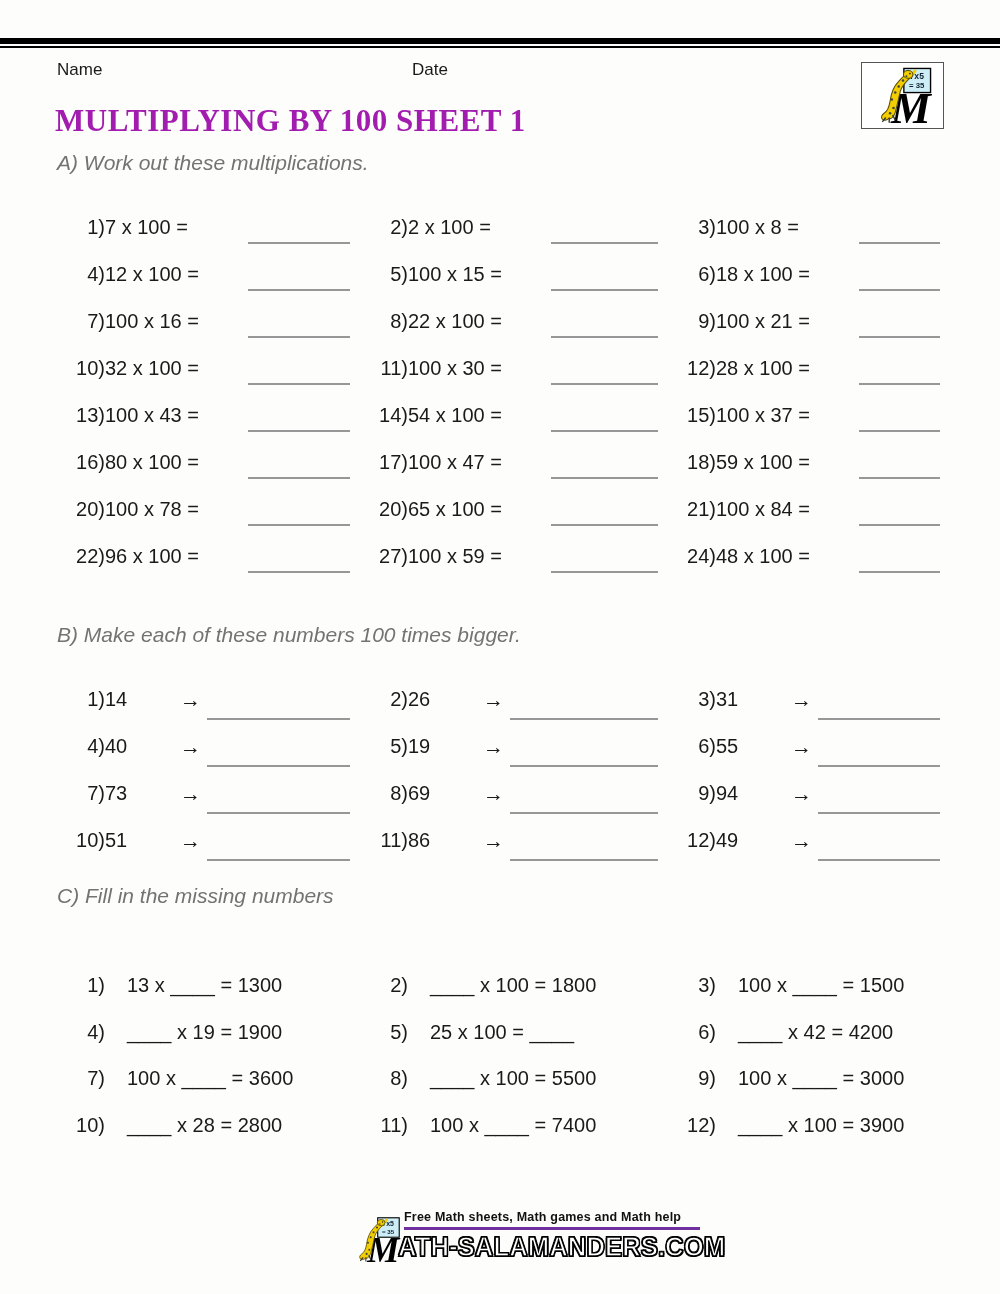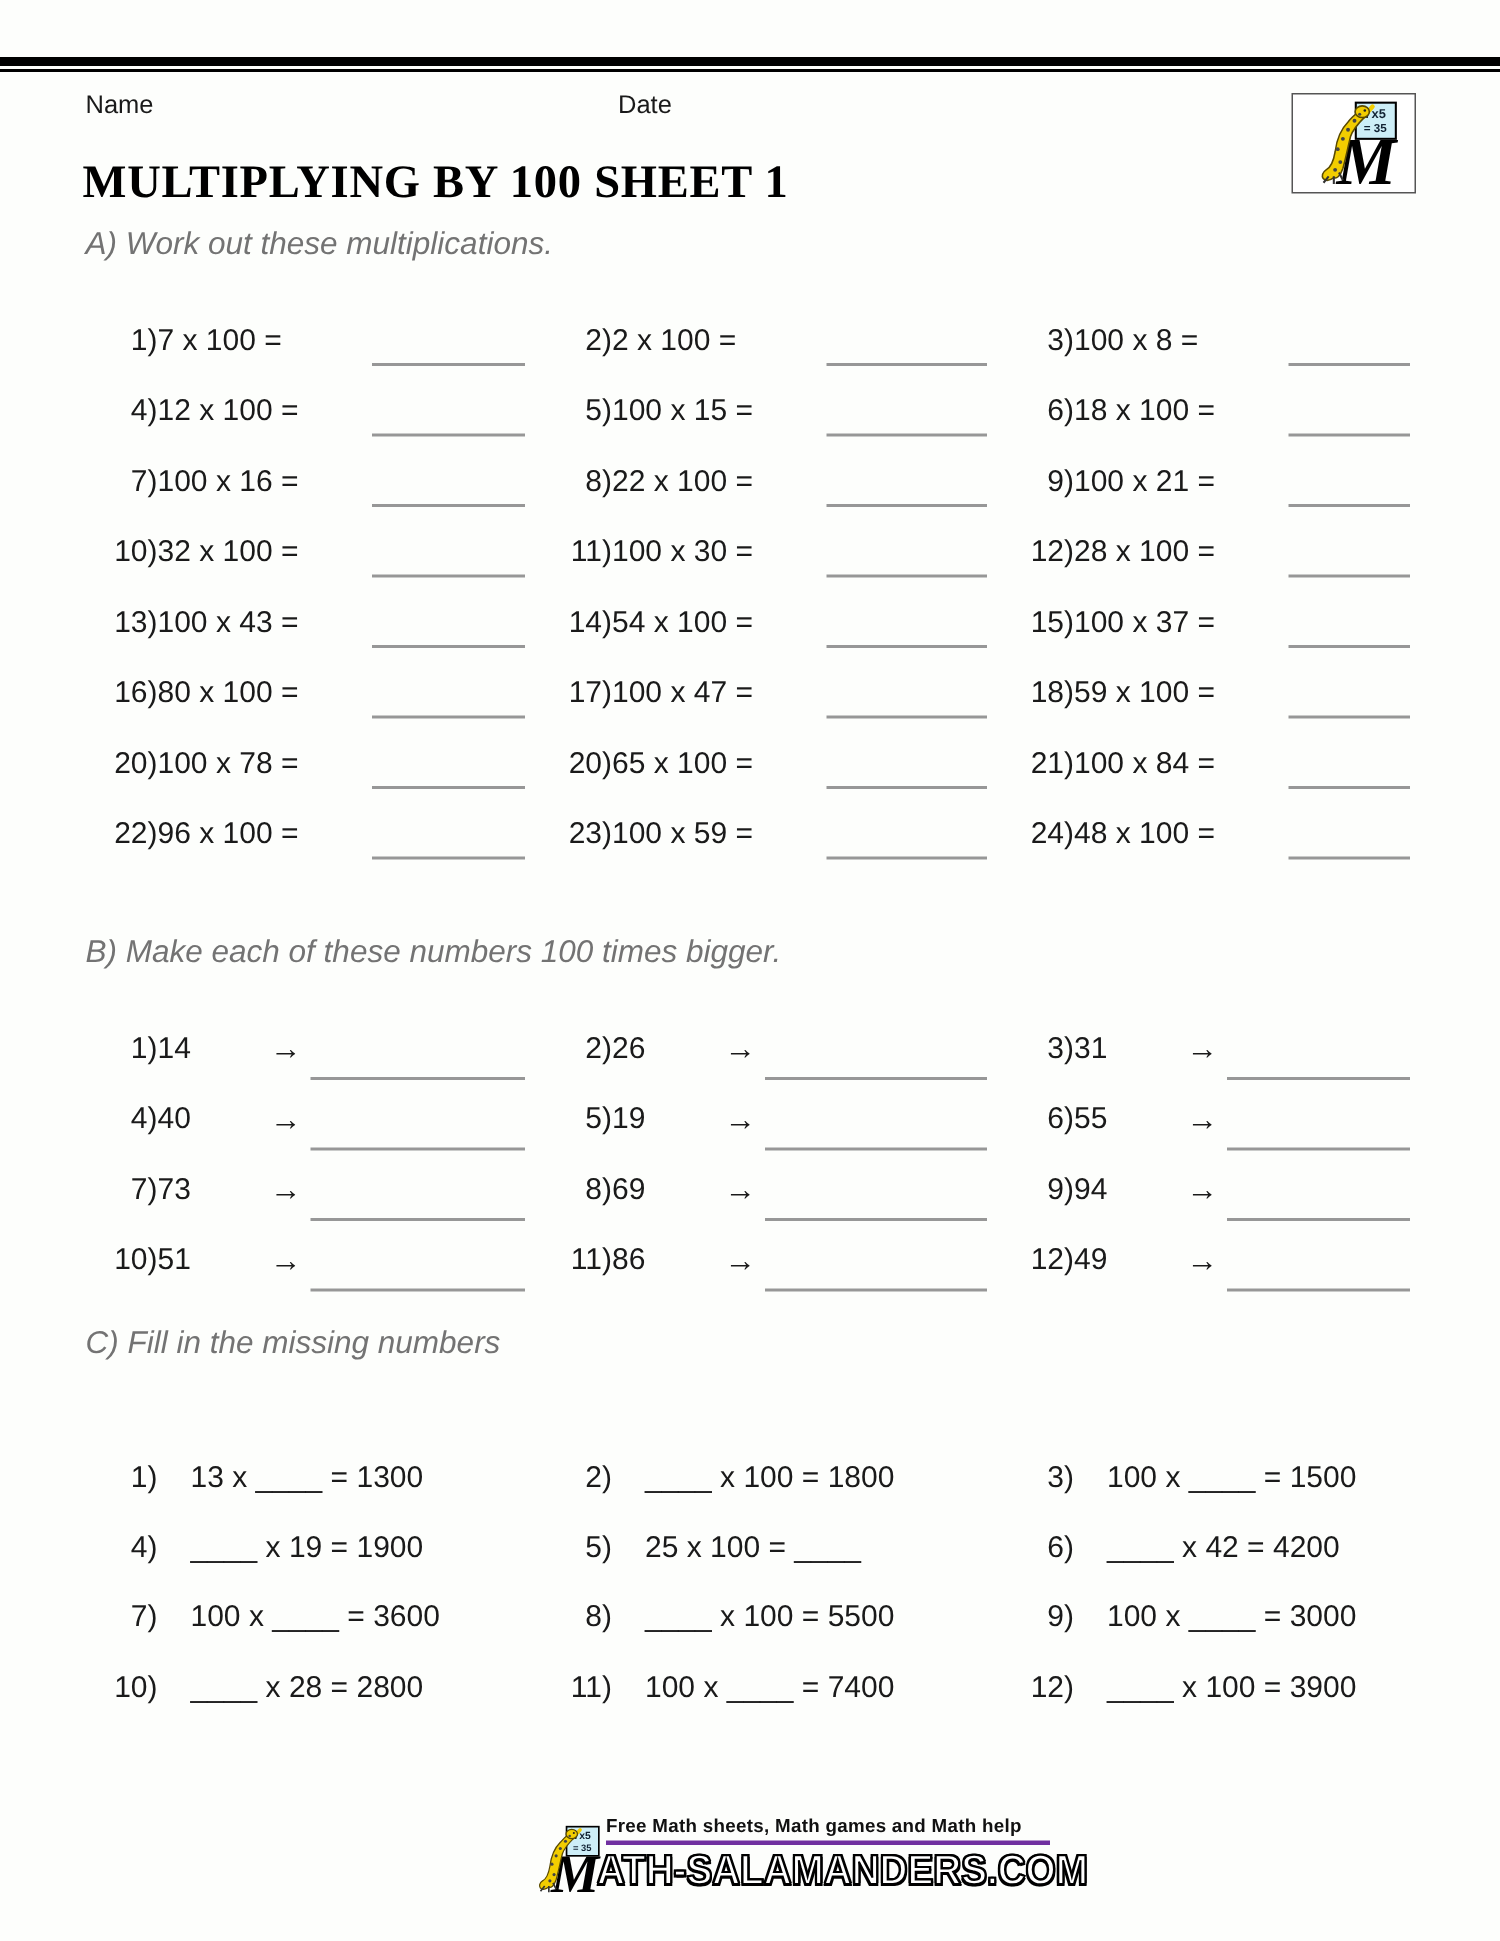--- a/index.html
+++ b/index.html
@@ -18,21 +18,21 @@
 
   .logo-box {
     position:absolute; left:861px; top:62px; width:83px; height:67px;
     background:#fff; border:1px solid #555;
     display:flex; align-items:center; justify-content:center;
   }
 
   .page-title {
     position:absolute; left:55px; top:103px;
     font-family:"Liberation Serif", serif; font-weight:bold;
-    font-size:31px; letter-spacing:0.5px; color:#000000; white-space:nowrap;
+    font-size:31px; letter-spacing:0.5px; color:#a21caf; white-space:nowrap;
   }
   .section-heading {
     position:absolute; left:57px; font-style:italic; font-size:21px; color:#737373;
     white-space:nowrap;
   }
   #heading-a { top:151px; }
   #heading-b { top:623px; }
   #heading-c { top:884px; }
 
   .grid {
@@ -235,21 +235,21 @@
         <span class="blank-a"></span>
       </div>
 
       <div class="cell">
         <span class="num">22)</span>
         <span class="expr">96 x 100 =</span>
         <span class="blank-a"></span>
       </div>
 
       <div class="cell">
-        <span class="num">23)</span>
+        <span class="num">27)</span>
         <span class="expr">100 x 59 =</span>
         <span class="blank-a"></span>
       </div>
 
       <div class="cell">
         <span class="num">24)</span>
         <span class="expr">48 x 100 =</span>
         <span class="blank-a"></span>
       </div>
     </div>

